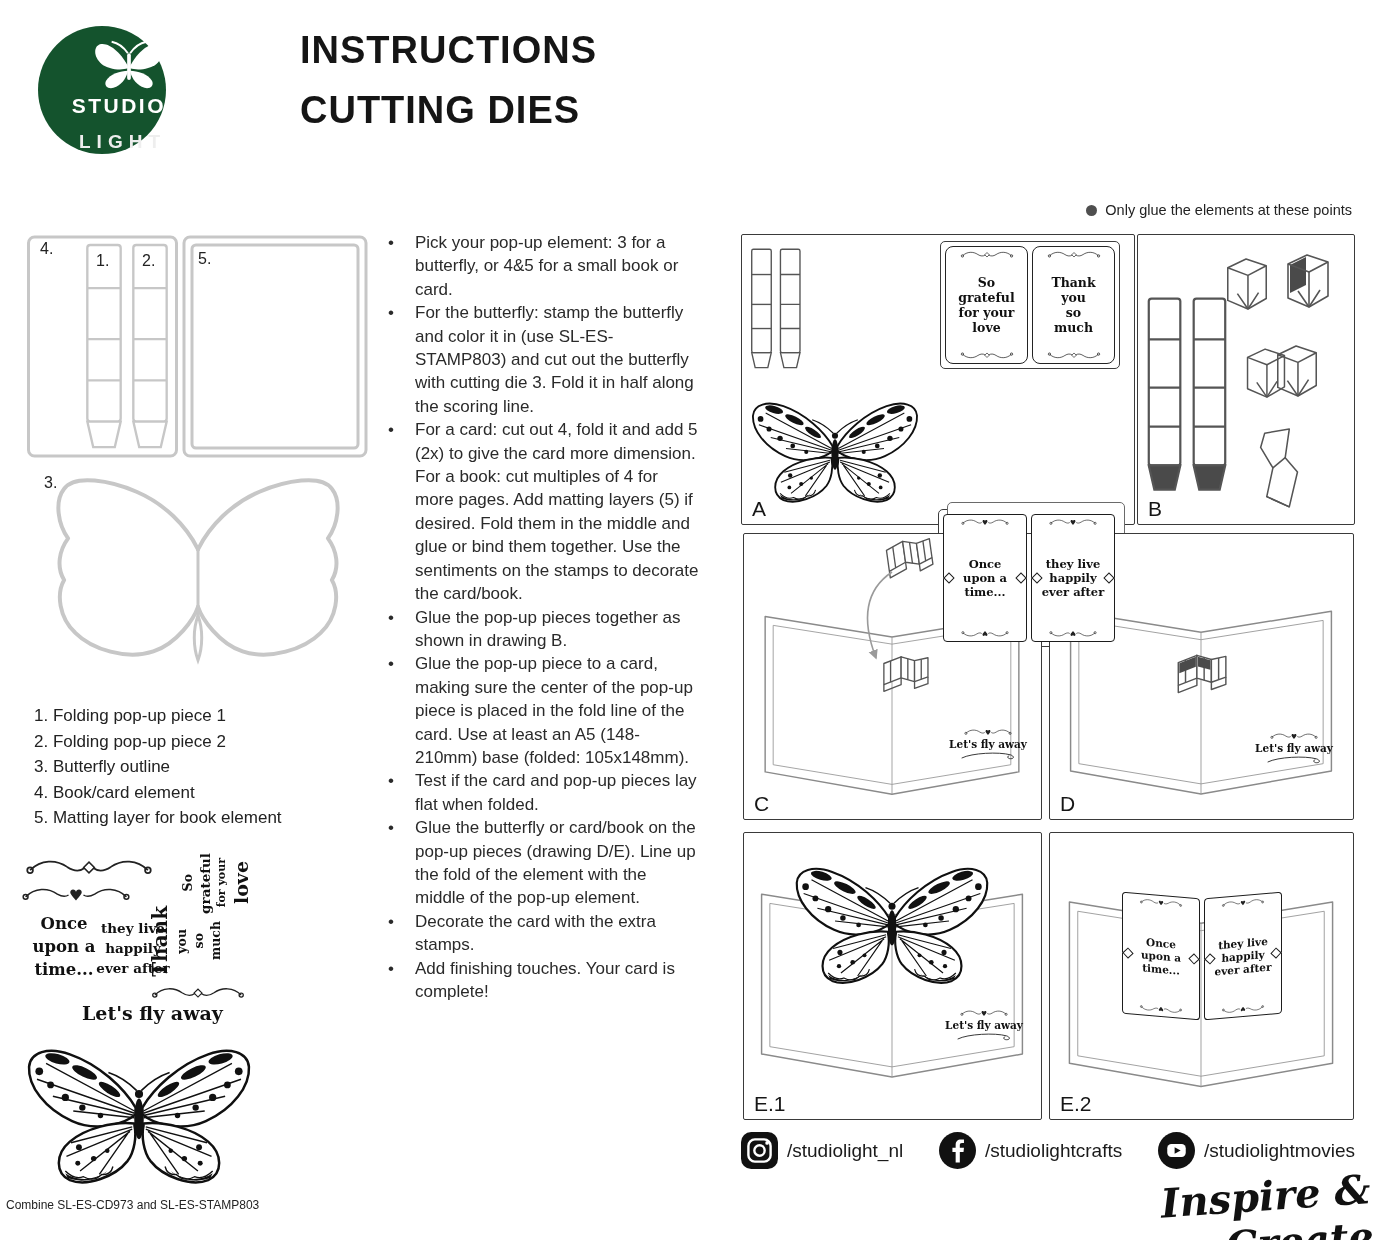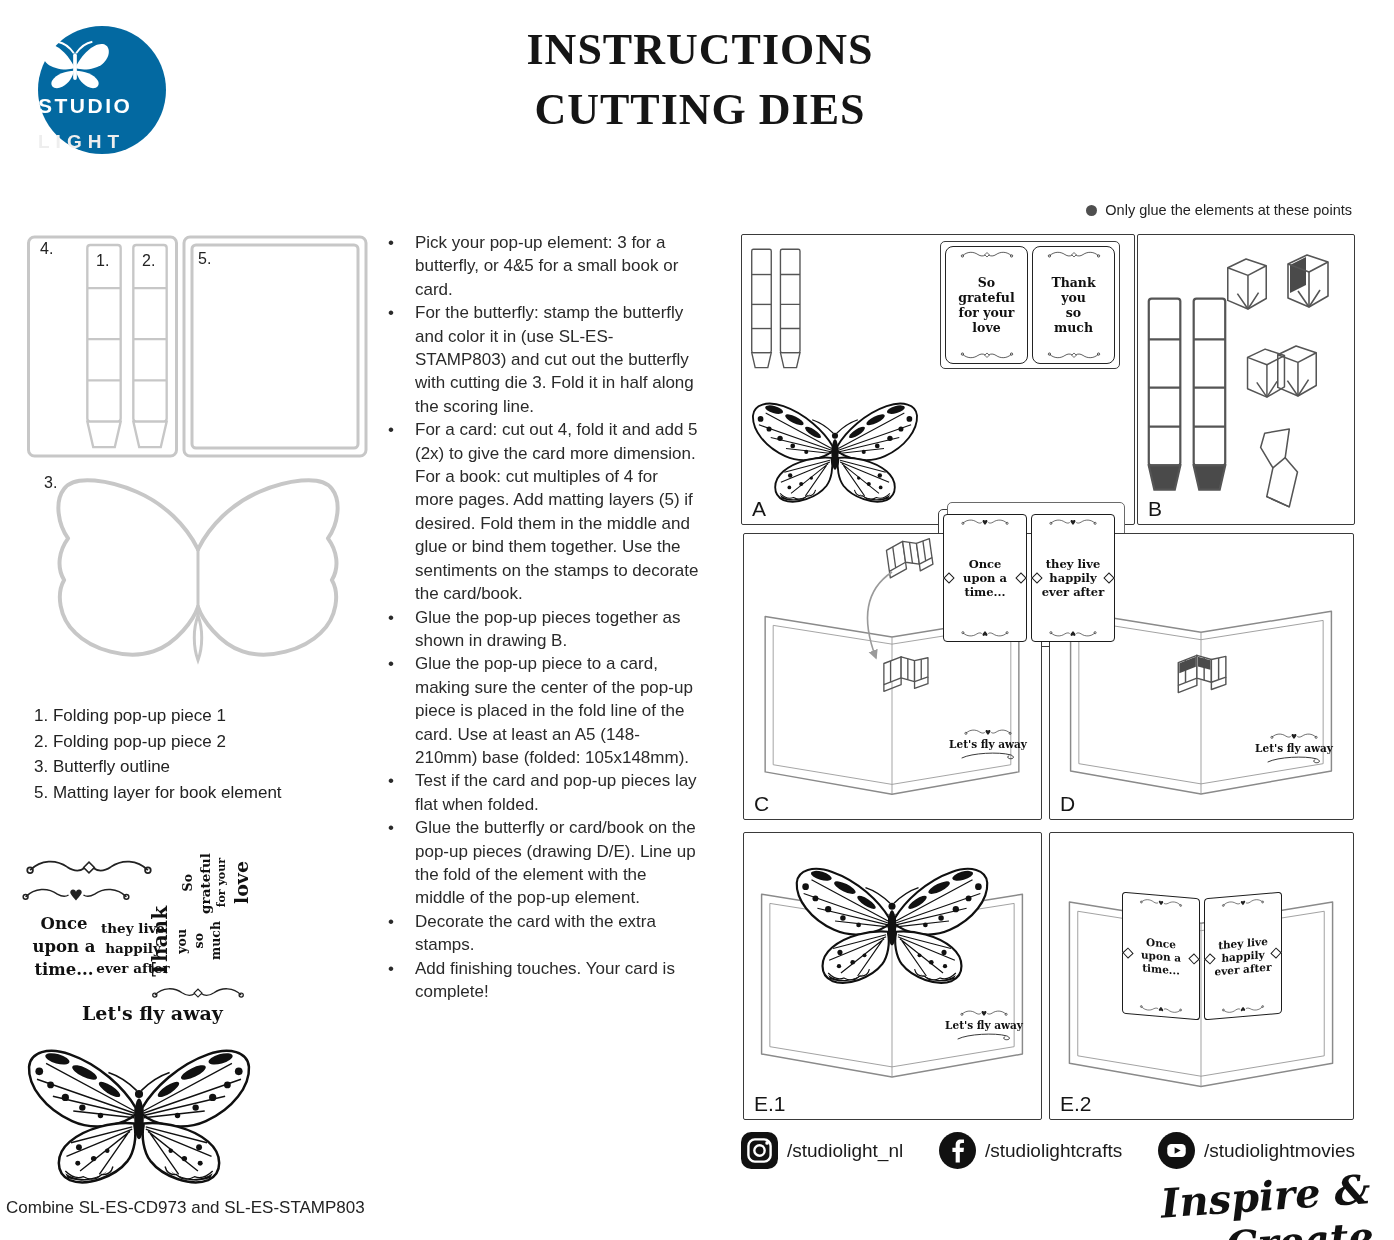--- a/index.html
+++ b/index.html
@@ -2,25 +2,25 @@
 <html><head>
 <meta charset="utf-8">
 <style>
   html,body{margin:0;padding:0}
   body{width:1394px;height:1240px;position:relative;background:#fff;
        font-family:"Liberation Sans",sans-serif;color:#1c1c1c;overflow:hidden}
   .abs{position:absolute}
 
   
   .logo{position:absolute;left:38px;top:26px;width:128px;height:128px;border-radius:50%;
-        background:#0369a1;display:flex;flex-direction:column;align-items:flex-start;justify-content:flex-start}
+        background:#14532d;display:flex;flex-direction:column;align-items:flex-end;justify-content:flex-start}
   .logo .studio{color:#fff;font-weight:bold;font-size:21px;letter-spacing:2.5px;margin-top:2px}
   .logo .light{color:#eee;font-weight:700;font-size:19px;letter-spacing:6px;margin-top:13px}
-  .title{position:absolute;left:300px;top:20px;width:800px;text-align:center;
-         font-family:Liberation Serif, serif;font-weight:bold;font-size:44px;line-height:60px;color:#151515;letter-spacing:1px}
+  .title{position:absolute;left:300px;top:20px;width:800px;
+         font-family:Liberation Sans, sans-serif;font-weight:bold;font-size:38px;line-height:60px;color:#151515;letter-spacing:1px}
   .subtitle{position:absolute;left:140px;top:158px;width:1120px;text-align:center;
             font-size:15.5px;line-height:22px;color:#1b1b1b}
   .gluenote{position:absolute;left:1000px;top:202px;width:352px;display:flex;align-items:center;justify-content:flex-end;gap:8px;font-size:14.5px;color:#222}
   .gluenote .dot{width:11px;height:11px;border-radius:50%;background:#4f4f4f}
 
   
   .dlabel{position:absolute;font-size:16px;color:#222}
 
   
   .parts{position:absolute;left:34px;top:703px;width:320px;font-size:17px;line-height:25.5px;color:#222}
@@ -69,21 +69,21 @@
   .stamp-live{position:absolute;left:96px;top:918px;width:74px;text-align:center;
       font-family:"DejaVu Serif",serif;font-weight:bold;font-size:13.5px;line-height:20px;color:#111;white-space:pre-line}
   .stamp-fly{position:absolute;left:82px;top:1002px;font-family:"DejaVu Serif",serif;font-weight:bold;font-size:19px;color:#111}
 
   
   .socials{position:absolute;left:741px;top:1132px;width:614px;display:flex;justify-content:space-between;align-items:flex-end}
   .soc{display:flex;align-items:center;gap:9px;font-size:19px;color:#1a1a1a}
   .tagline{position:absolute;left:1000px;top:1165px;width:372px;text-align:right;
       font-family:"DejaVu Serif",serif;font-style:italic;font-weight:bold;font-size:40px;color:#111;
       transform:rotate(-4deg);transform-origin:right center}
-  .footer{position:absolute;left:6px;top:1198px;font-size:17px;color:#232323}
+  .footer{position:absolute;left:6px;top:1198px;font-size:12px;color:#232323}
 </style>
 </head>
 <body>
 
 <svg width="0" height="0" style="position:absolute" aria-hidden="true">
   <defs>
     <marker id="ah" markerWidth="8" markerHeight="8" refX="5" refY="3" orient="auto">
       <path d="M0,0 L6,3 L0,6 Z" fill="#9a9a9a"></path>
     </marker>
 
@@ -257,20 +257,21 @@
 
 <svg class="abs" style="left:28px;top:462px" width="340" height="238" viewBox="0 0 340 240">
   <use href="#bflyoutline"></use>
 </svg>
 <div class="dlabel" style="left:44px;top:474px">3.</div>
 
 <div class="parts">
   <div>1. Folding pop-up piece 1</div>
   <div>2. Folding pop-up piece 2</div>
   <div>3. Butterfly outline</div>
+  <div>4. Book/card element</div>
   <div>5. Matting layer for book element</div>
 </div>
 
 <svg class="abs" style="left:20px;top:856px;--fln:#222" width="138" height="24" viewBox="0 0 120 22">
     <use href="#flour"></use>
   </svg>
 <svg class="abs" style="left:20px;top:884px;--fln:#222" width="112" height="22" viewBox="0 0 120 22">
     <use href="#flourheart"></use>
   </svg>
 <div class="stamp-once">Once

